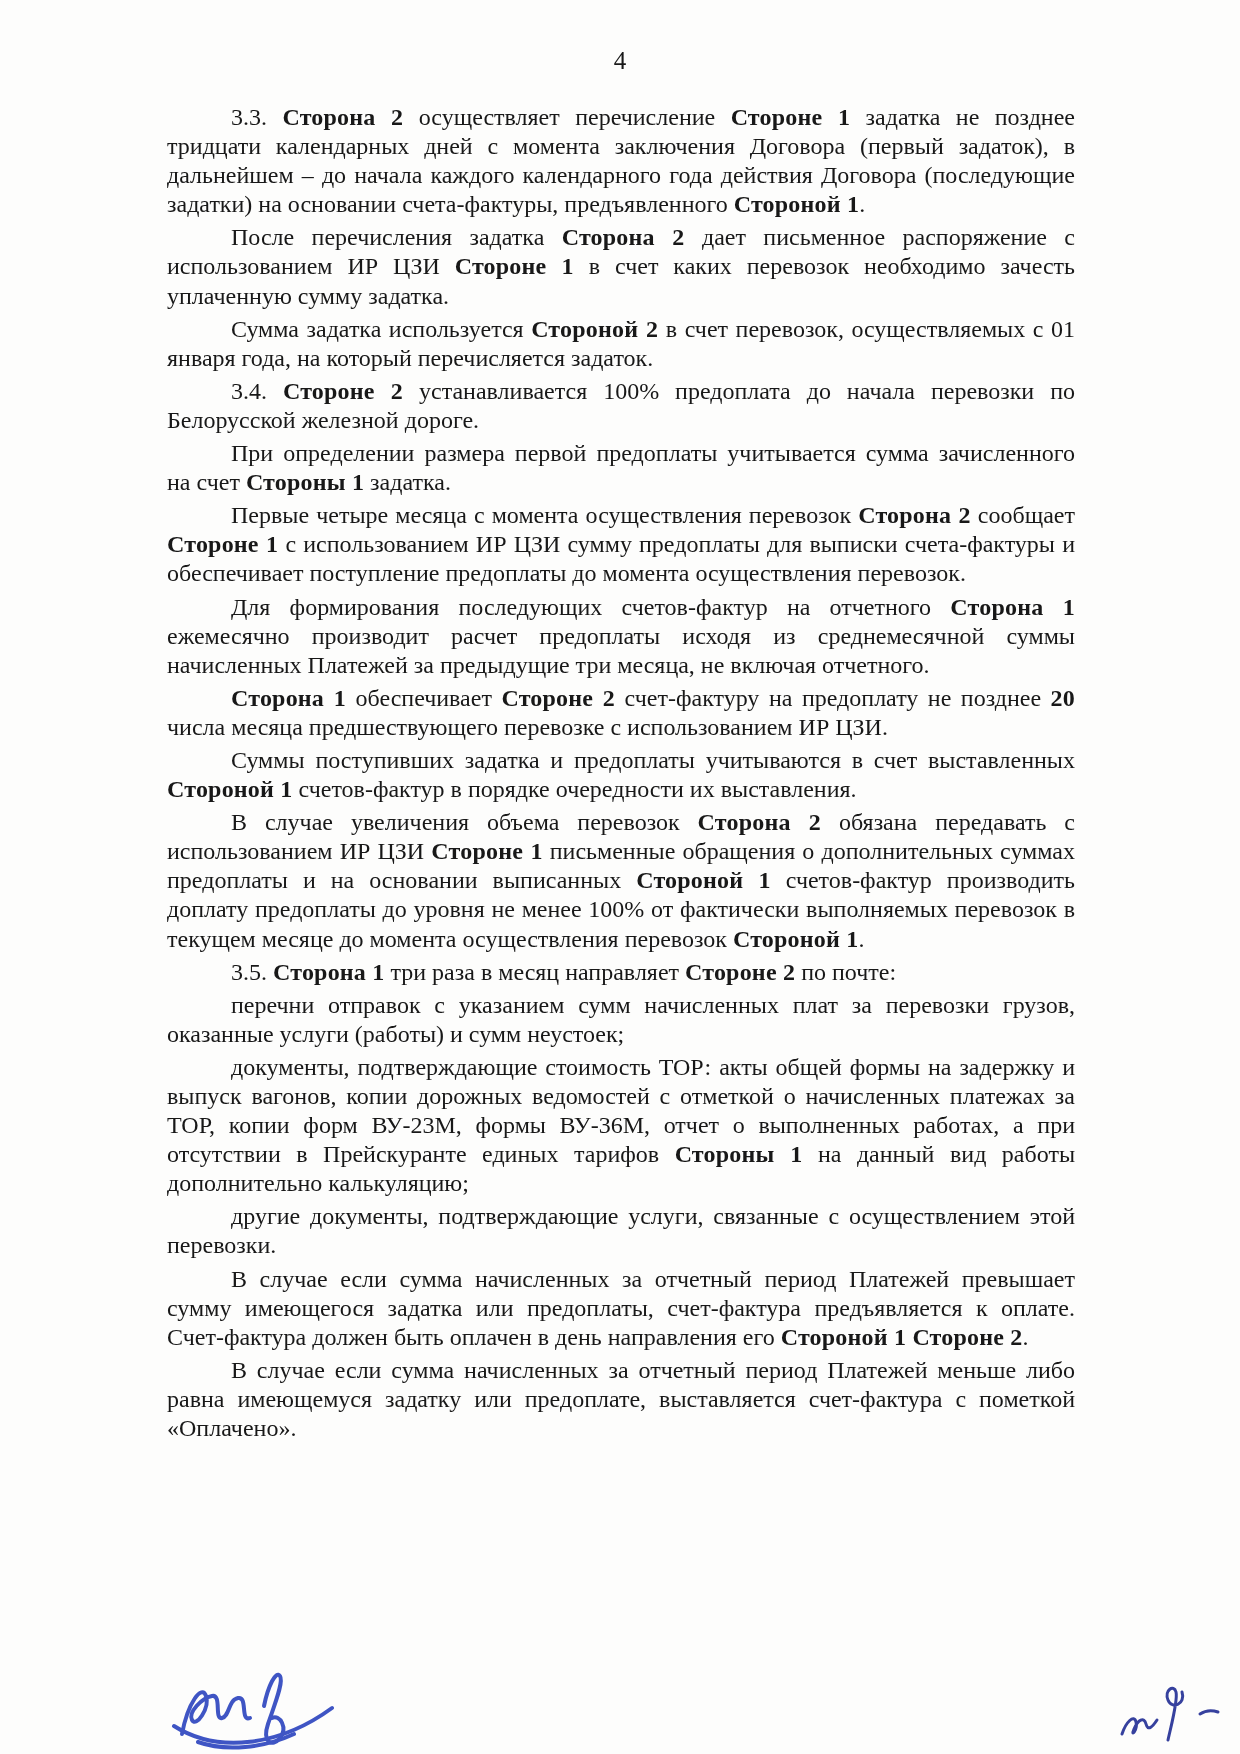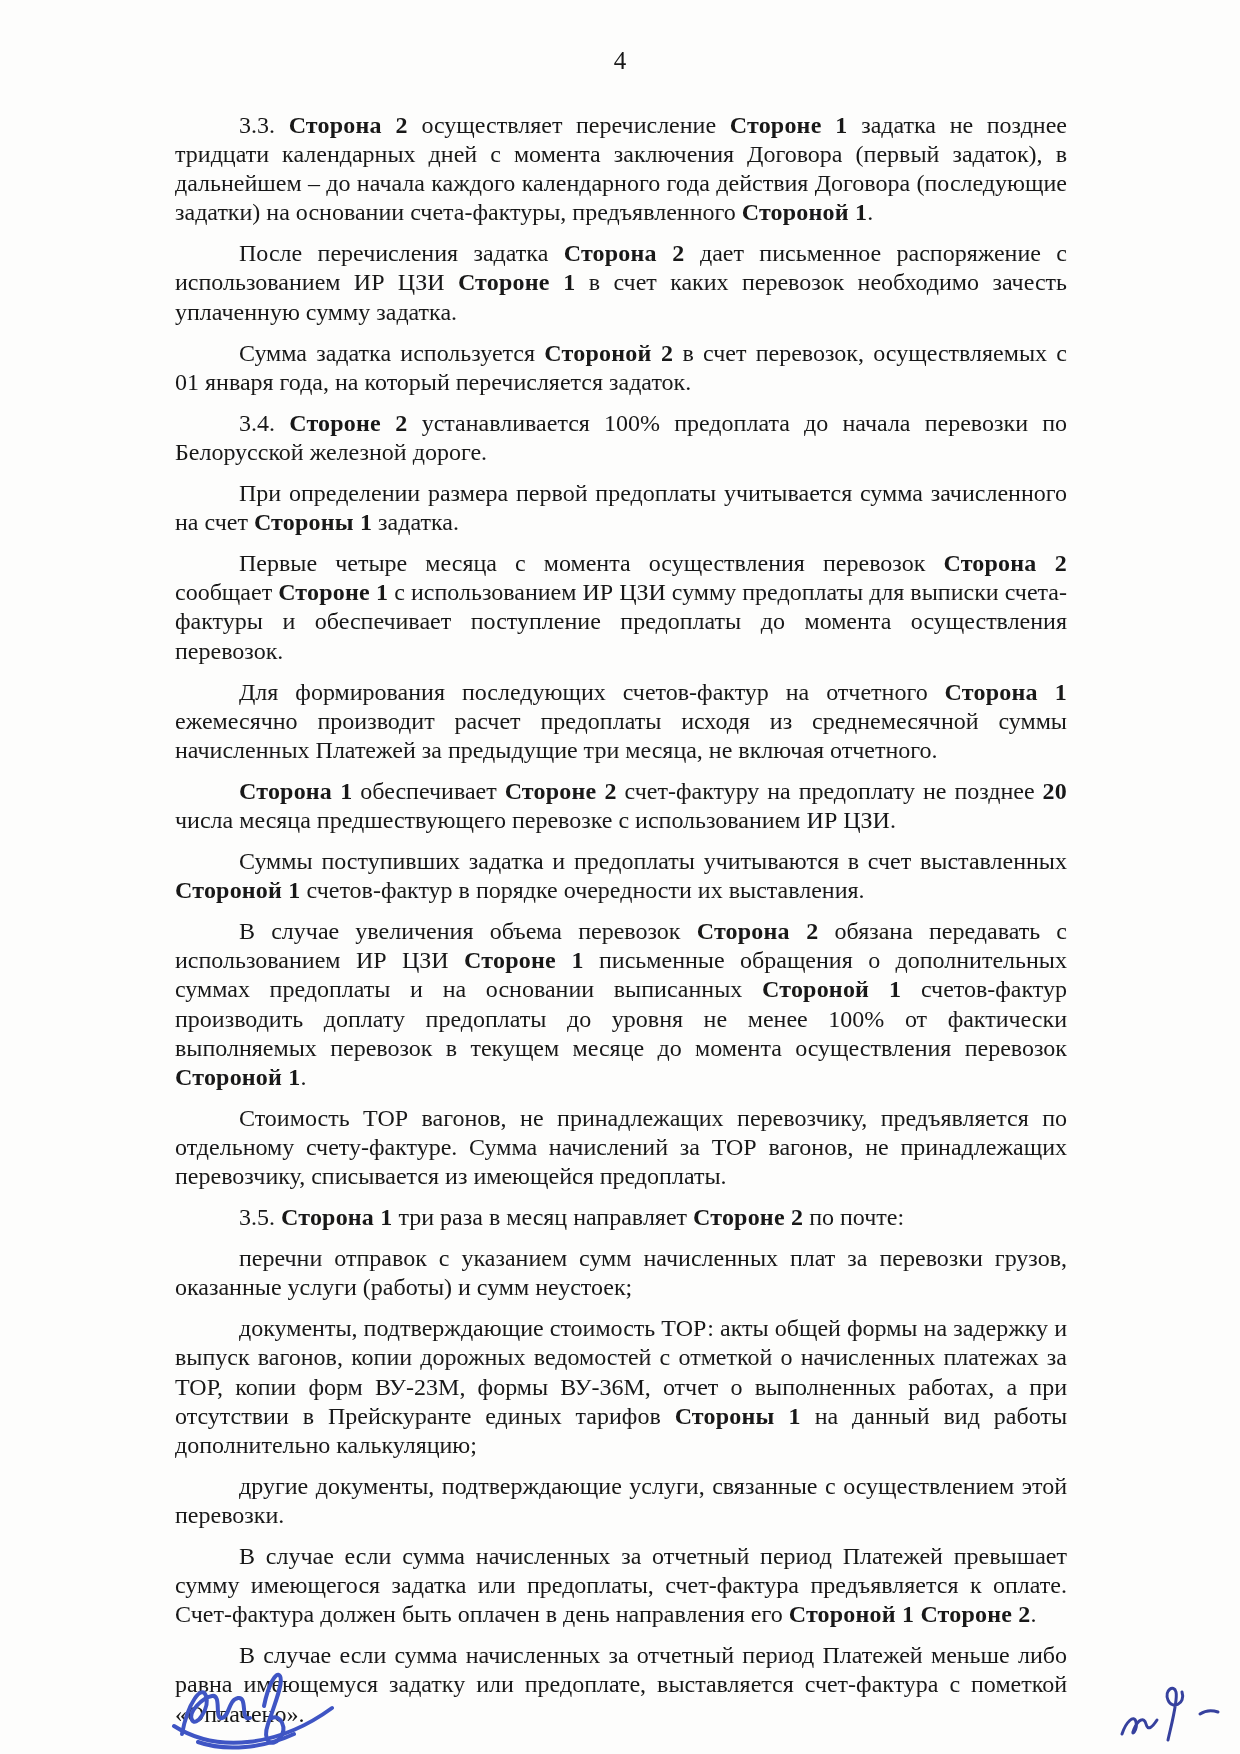--- a/index.html
+++ b/index.html
@@ -32,21 +32,21 @@
   .doc-body {
     position: absolute;
     top: 99px;
     left: 163px;
     width: 916px;
     font-size: 24px;
     line-height: 29.1px;
     text-align: justify;
   }
   .doc-body p.para {
-    margin: 12px;
+    margin: 4px;
     padding: 0;
     text-indent: 64px;
     font-family: Liberation Serif, serif;
   }
   .doc-body b {
     font-weight: bold;
     letter-spacing: 0.2px;
   }
   .sig-left {
     position: absolute;
@@ -71,21 +71,20 @@
       <p class="para"><span>3.3. </span><b>Сторона 2</b><span> осуществляет перечисление </span><b>Стороне 1</b><span> задатка не позднее тридцати календарных дней с момента заключения Договора (первый задаток), в дальнейшем – до начала каждого календарного года действия Договора (последующие задатки) на основании счета-фактуры, предъявленного </span><b>Стороной 1</b><span>.</span></p>
       <p class="para"><span>После перечисления задатка </span><b>Сторона 2</b><span> дает письменное распоряжение с использованием ИР ЦЗИ </span><b>Стороне 1</b><span> в счет каких перевозок необходимо зачесть уплаченную сумму задатка.</span></p>
       <p class="para"><span>Сумма задатка используется </span><b>Стороной 2</b><span> в счет перевозок, осуществляемых с 01 января года, на который перечисляется задаток.</span></p>
       <p class="para"><span>3.4. </span><b>Стороне 2</b><span> устанавливается 100% предоплата до начала перевозки по Белорусской железной дороге.</span></p>
       <p class="para"><span>При определении размера первой предоплаты учитывается сумма зачисленного на счет </span><b>Стороны 1</b><span> задатка.</span></p>
       <p class="para"><span>Первые четыре месяца с момента осуществления перевозок </span><b>Сторона 2</b><span> сообщает </span><b>Стороне 1</b><span> с использованием ИР ЦЗИ сумму предоплаты для выписки счета-фактуры и обеспечивает поступление предоплаты до момента осуществления перевозок.</span></p>
       <p class="para"><span>Для формирования последующих счетов-фактур на отчетного </span><b>Сторона 1</b><span> ежемесячно производит расчет предоплаты исходя из среднемесячной суммы начисленных Платежей за предыдущие три месяца, не включая отчетного.</span></p>
       <p class="para"><b>Сторона 1</b><span> обеспечивает </span><b>Стороне 2</b><span> счет-фактуру на предоплату не позднее </span><b>20</b><span> числа месяца предшествующего перевозке с использованием ИР ЦЗИ.</span></p>
       <p class="para"><span>Суммы поступивших задатка и предоплаты учитываются в счет выставленных </span><b>Стороной 1</b><span> счетов-фактур в порядке очередности их выставления.</span></p>
       <p class="para"><span>В случае увеличения объема перевозок </span><b>Сторона 2</b><span> обязана передавать с использованием ИР ЦЗИ </span><b>Стороне 1</b><span> письменные обращения о дополнительных суммах предоплаты и на основании выписанных </span><b>Стороной 1</b><span> счетов-фактур производить доплату предоплаты до уровня не менее 100% от фактически выполняемых перевозок в текущем месяце до момента осуществления перевозок </span><b>Стороной 1</b><span>.</span></p>
-      <p class="para"><span>Стоимость ТОР вагонов, не принадлежащих перевозчику, предъявляется по отдельному счету-фактуре. Сумма начислений за ТОР вагонов, не принадлежащих перевозчику, списывается из имеющейся предоплаты.</span></p>
       <p class="para"><span>3.5. </span><b>Сторона 1</b><span> три раза в месяц направляет </span><b>Стороне 2</b><span> по почте:</span></p>
       <p class="para"><span>перечни отправок с указанием сумм начисленных плат за перевозки грузов, оказанные услуги (работы) и сумм неустоек;</span></p>
       <p class="para"><span>документы, подтверждающие стоимость ТОР: акты общей формы на задержку и выпуск вагонов, копии дорожных ведомостей с отметкой о начисленных платежах за ТОР, копии форм ВУ-23М, формы ВУ-36М, отчет о выполненных работах, а при отсутствии в Прейскуранте единых тарифов </span><b>Стороны 1</b><span> на данный вид работы дополнительно калькуляцию;</span></p>
       <p class="para"><span>другие документы, подтверждающие услуги, связанные с осуществлением этой перевозки.</span></p>
       <p class="para"><span>В случае если сумма начисленных за отчетный период Платежей превышает сумму имеющегося задатка или предоплаты, счет-фактура предъявляется к оплате. Счет-фактура должен быть оплачен в день направления его </span><b>Стороной 1 Стороне 2</b><span>.</span></p>
       <p class="para"><span>В случае если сумма начисленных за отчетный период Платежей меньше либо равна имеющемуся задатку или предоплате, выставляется счет-фактура с пометкой «Оплачено».</span></p>
     </div>
 
   <svg class="sig-left" width="175" height="92" viewBox="0 0 175 92">
     <g fill="none" stroke-width="4" stroke-linecap="round" stroke-linejoin="round" stroke="#3f55c4">

